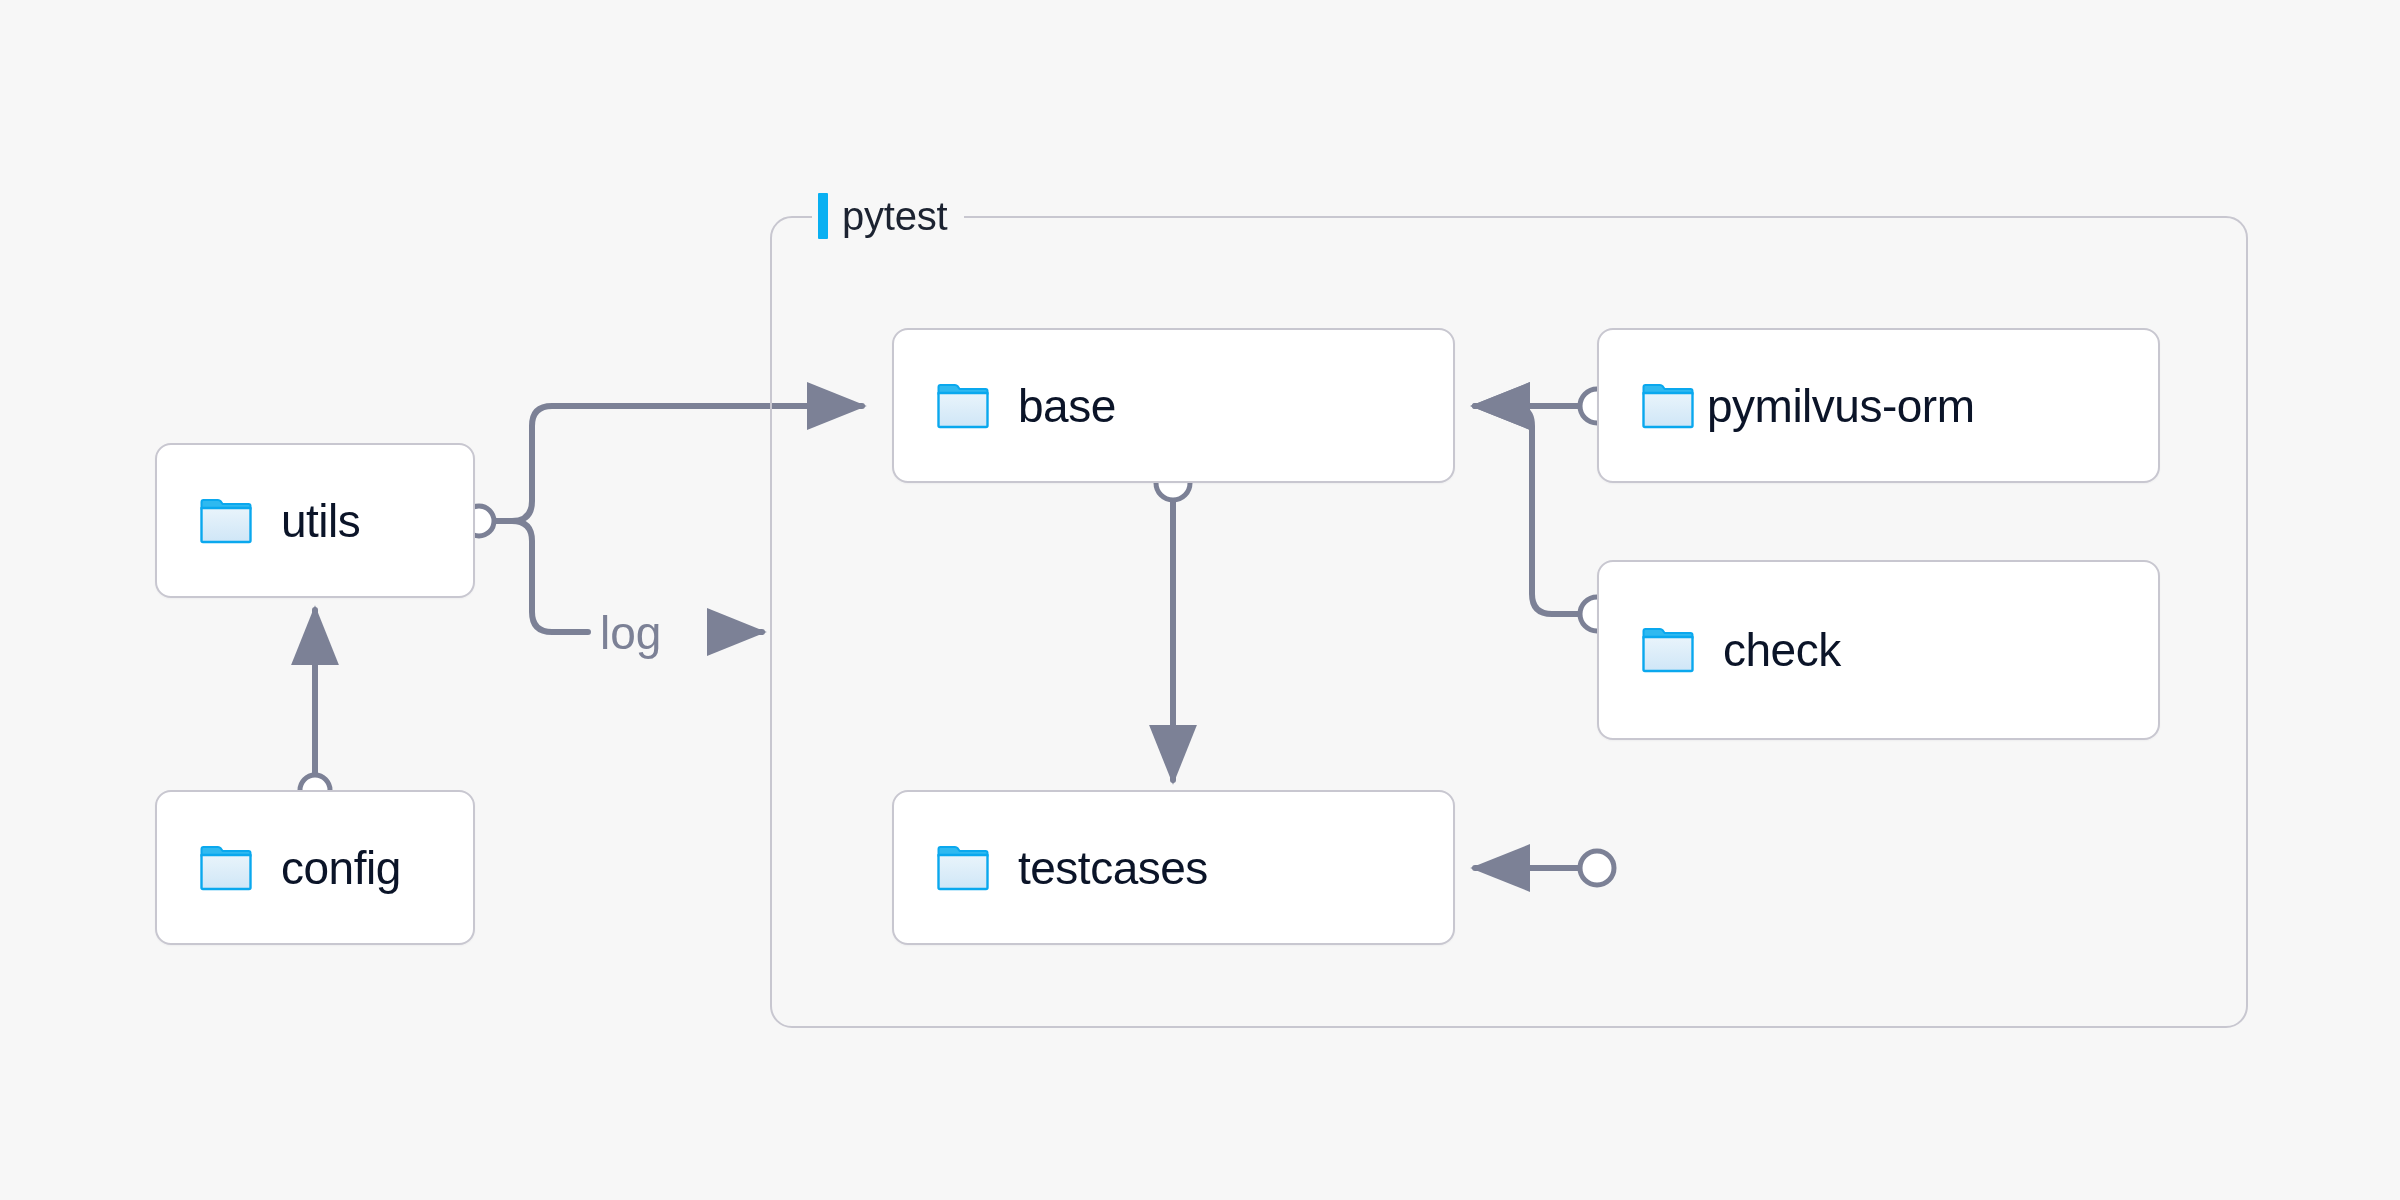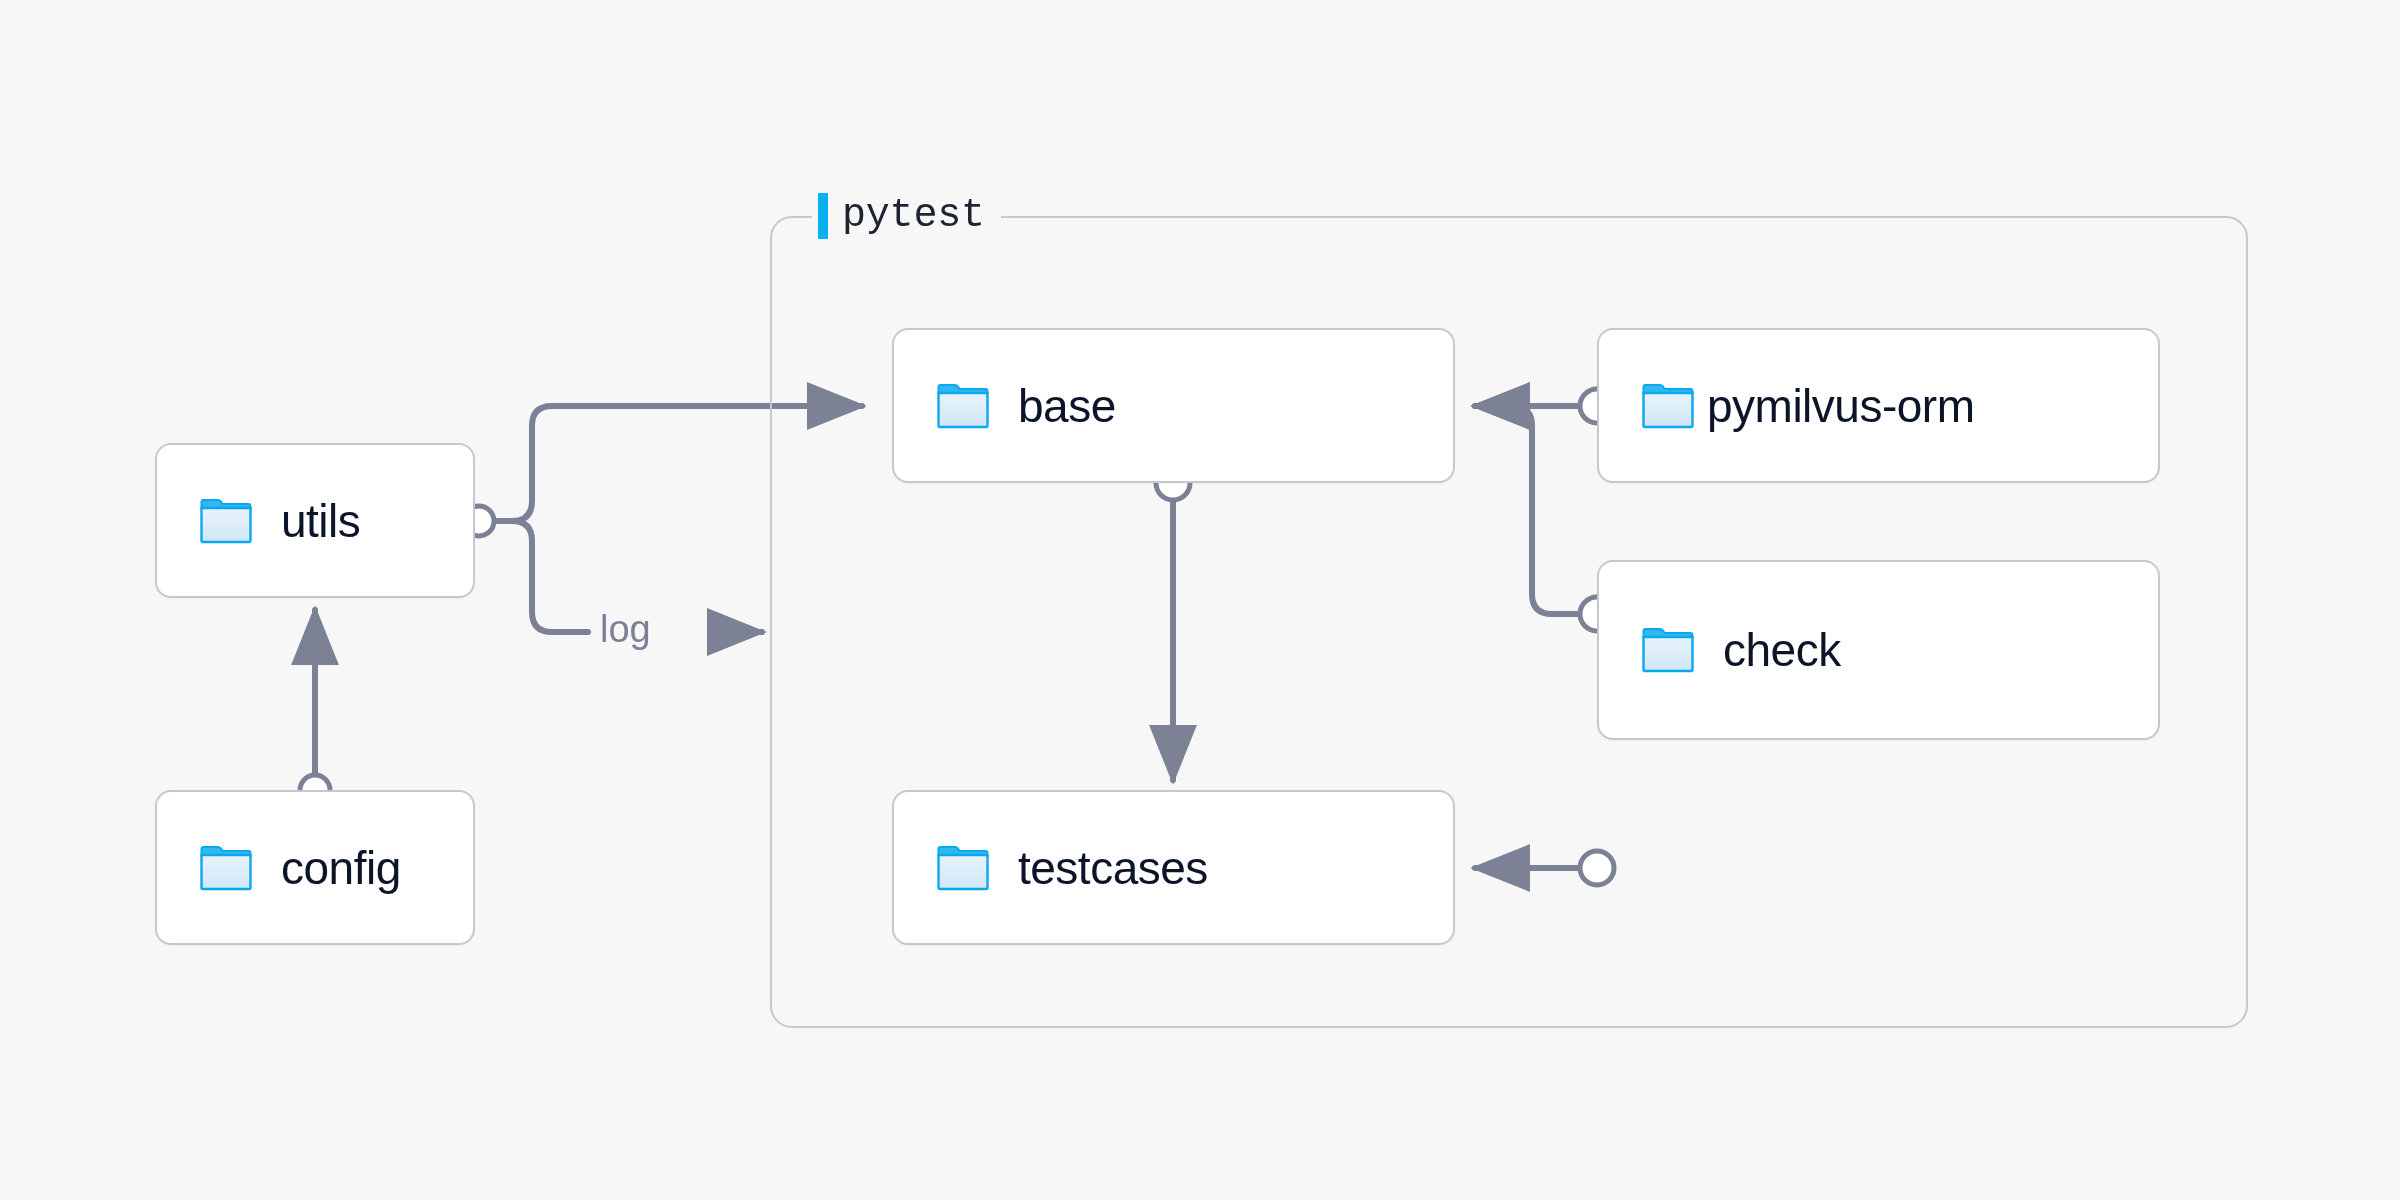--- a/index.html
+++ b/index.html
@@ -81,21 +81,21 @@
   .folder-icon {
     width: 54px;
     height: 46px;
     flex: 0 0 auto;
     display: block;
   }
 
   
   .edge-label {
     position: absolute;
-    font-size: 38px;
+    font-size: 46px;
     color: #7c8196;
     line-height: 1;
     white-space: nowrap;
   }
 </style>
 </head>
 <body>
 
 <div id="canvas">
 
@@ -160,21 +160,21 @@
     <g>
       <circle cx="1597" cy="614" r="17" fill="#ffffff" stroke="#7c8196" stroke-width="5"></circle>
     </g>
     <g>
       <circle cx="1597" cy="868" r="17" fill="#ffffff" stroke="#7c8196" stroke-width="5"></circle>
     </g>
   </svg>
 
   <div class="group-box" style="left:770px; top:216px; width:1478px; height:812px;"></div>
 
-  <div class="group-label" style="left:812px; top:187px;font-family:Liberation Mono, monospace;">
+  <div class="group-label" style="left:812px; top:187px;">
     <span class="group-label-bar"></span>
     <span class="group-label-text">pytest</span>
   </div>
 
   <div class="node" style="left:155px; top:443px; width:320px; height:155px;">
     <svg class="folder-icon" viewBox="0 0 54 46">
       <path d="M2.5,7 L2.5,4 Q2.5,2 4.5,2 L19,2 Q20.6,2 21.6,3.2 L23.6,6 L49.5,6 Q51.5,6 51.5,8 L51.5,11 L2.5,11 Z" fill="#2fb9f0" stroke="#0aa8ee" stroke-width="2" stroke-linejoin="round"></path>
       <path d="M2.5,10 L51.5,10 L51.5,42.5 Q51.5,44 50,44 L4,44 Q2.5,44 2.5,42.5 Z" fill="url(#folderBody)" stroke="#0aa8ee" stroke-width="2.4" stroke-linejoin="round"></path>
     </svg>
     <span class="node-label">utils</span>

